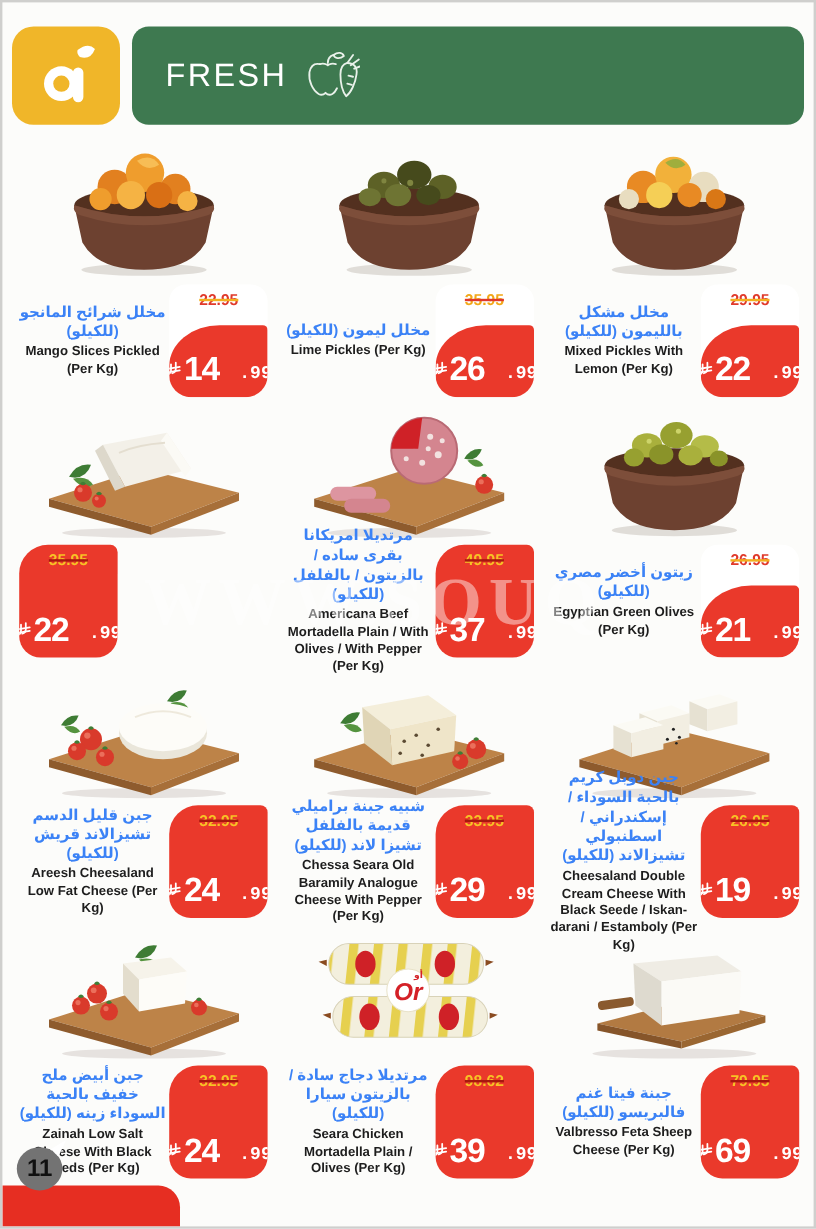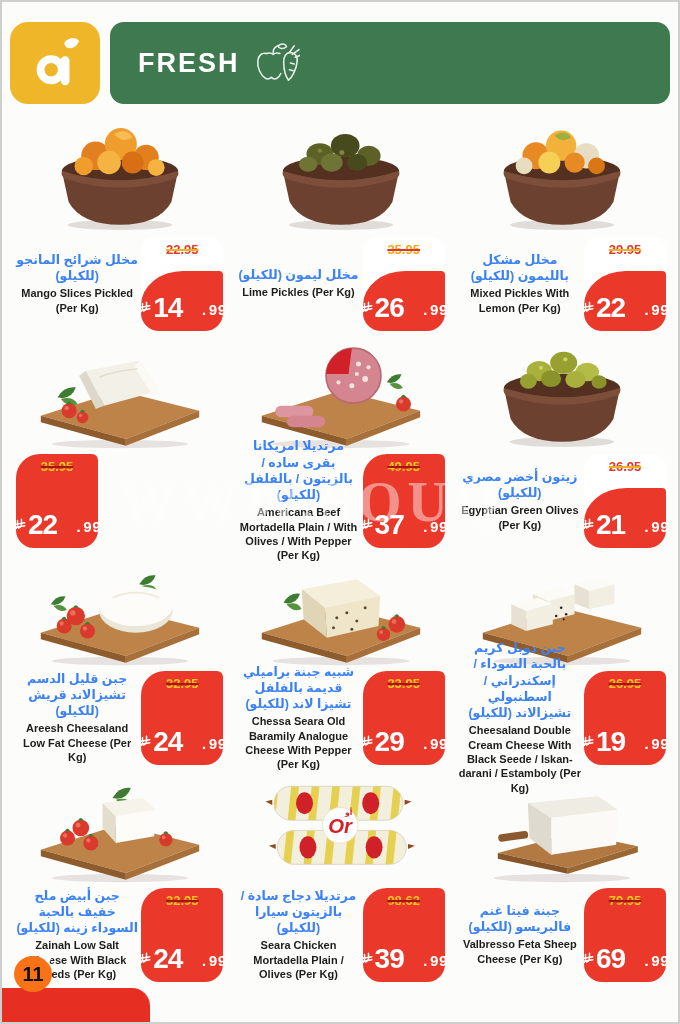--- a/index.html
+++ b/index.html
@@ -4,21 +4,21 @@
 <style>
   html,body{margin:0;padding:0;background:#d6d6d6;font-family:"Liberation Sans","DejaVu Sans",sans-serif;}
   .page{position:relative;width:680px;height:1024px;margin:0 auto;background:#fcfcfa;
         border:2px solid #cfcfcd;box-sizing:border-box;overflow:hidden;}
   
   .header{position:absolute;top:20px;left:8px;right:8px;height:82px;display:flex;gap:10px;}
   .logo{flex:0 0 90px;height:82px;background:var(--logo-yellow,#f0b629);border-radius:18px;
         display:flex;align-items:center;justify-content:center;}
   .banner{flex:1;background:var(--header-green,#3e7950);border-radius:14px;display:flex;
         align-items:center;padding-left:28px;gap:14px;}
-  .banner-title{color:#fff;font-size:27px;font-weight:bold;letter-spacing:2px;}
+  .banner-title{color:#fff;font-size:27px;font-weight:normal;letter-spacing:2px;}
   
   .grid{position:absolute;top:116px;left:6px;right:6px;display:grid;
         grid-template-columns:repeat(3,1fr);grid-auto-rows:217px;}
   .card{display:flex;flex-direction:column;padding:2px 6px 0 8px;box-sizing:border-box;}
   .art{height:112px;display:flex;align-items:flex-end;justify-content:center;}
   .info{flex:1;display:flex;align-items:center;gap:3px;min-height:0;}
   .names{flex:1;min-width:0;text-align:center;}
   .name-ar{direction:rtl;font-weight:bold;font-size:12.5px;color:#3b82f6;line-height:1.3;}
   .name-en{font-weight:bold;font-size:11px;color:#1d1d1d;line-height:1.3;margin-top:2px;}
   
@@ -40,21 +40,21 @@
          align-items:flex-end;color:#fff;font-weight:bold;}
   .price .cur{width:13px;height:14px;margin:0 2px 5px 0;color:#fff;}
   .price .int{font-size:28px;line-height:.82;letter-spacing:-1px;}
   .price .cents{font-size:15px;line-height:1;margin:0 0 1px 17px;font-family:Liberation Mono, monospace;}
   
   .watermark{position:absolute;top:468px;left:118px;z-index:30;pointer-events:none;
        font-size:56px;font-weight:bold;letter-spacing:6px;color:rgba(255,255,255,.45);font-family:Liberation Serif, serif;}
   
   .corner{position:absolute;left:0;bottom:0;width:148px;height:34px;
        background:var(--footer-red,#e62e22);border-radius:0 18px 0 0;}
-  .bubble{position:absolute;left:12px;bottom:30px;width:38px;height:36px;background:#f97316;
+  .bubble{position:absolute;left:12px;bottom:30px;width:38px;height:36px;background:#737373;
        border-radius:50%;display:flex;align-items:center;justify-content:center;
        font-size:20px;font-weight:bold;color:#101010;z-index:2;}
   .bubble:after{content:"";position:absolute;top:-6px;right:-3px;width:14px;height:14px;
        background:#fff;clip-path:polygon(100% 0,10% 55%,55% 100%);}
 </style>
 </head>
 <body style="--header-green: #3e7950; --logo-yellow: #f0b629; --badge-red: #ea392b; --old-price-yellow: #f7c325; --footer-red: #e62e22;">
 
 <div class="page">
 

